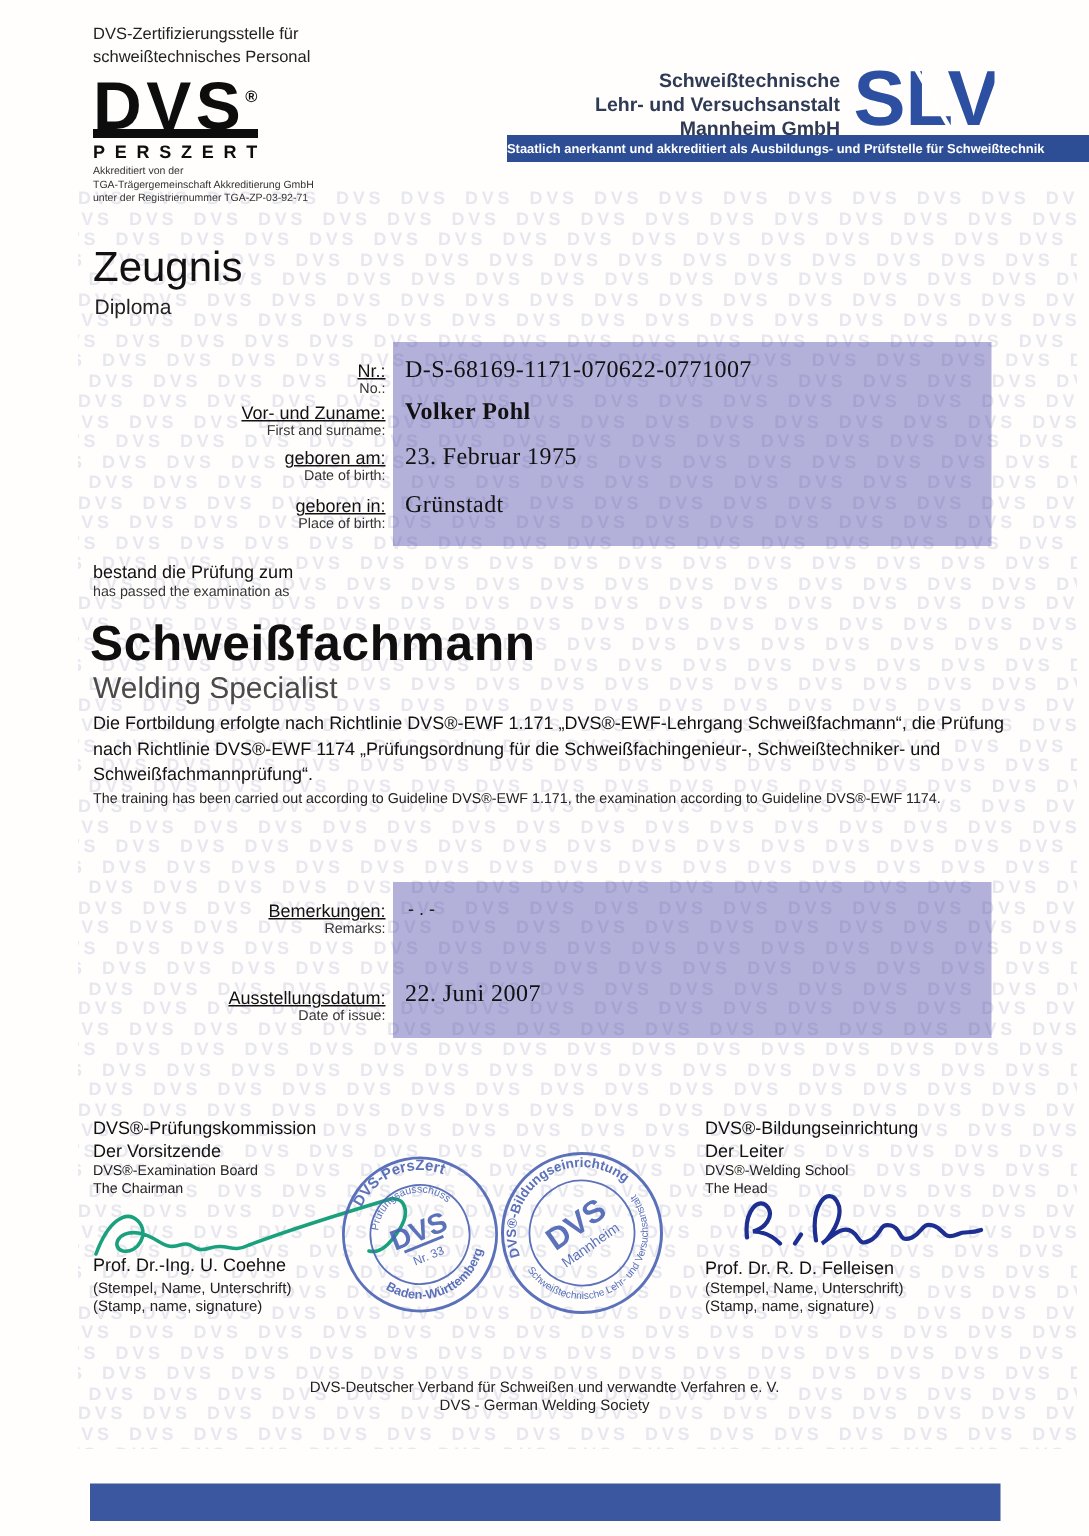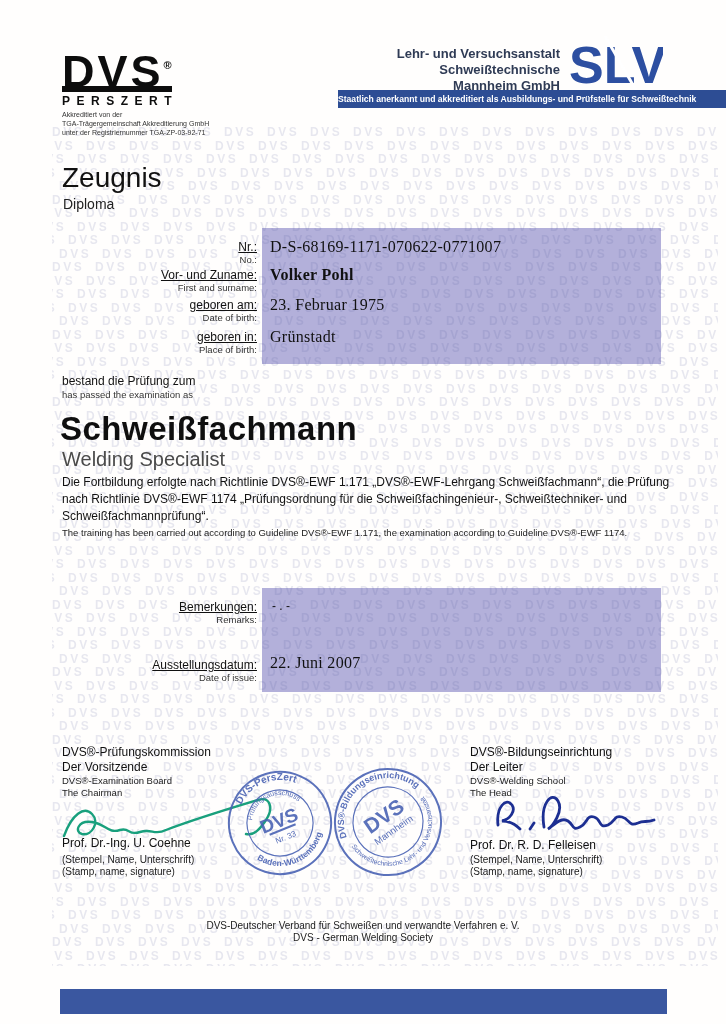--- a/index.html
+++ b/index.html
@@ -122,34 +122,38 @@
       <div class="wm-row" style="margin-left: 0px;">DVS DVS DVS DVS DVS DVS DVS DVS DVS DVS DVS DVS DVS DVS DVS DVS DVS DVS DVS DVS DVS DVS DVS DVS DVS DVS DVS DVS DVS DVS DVS DVS DVS DVS DVS DVS DVS DVS DVS DVS DVS DVS DVS DVS DVS DVS DVS DVS DVS DVS DVS DVS DVS DVS DVS DVS DVS DVS DVS DVS </div>
       <div class="wm-row" style="margin-left: -9px;">DVS DVS DVS DVS DVS DVS DVS DVS DVS DVS DVS DVS DVS DVS DVS DVS DVS DVS DVS DVS DVS DVS DVS DVS DVS DVS DVS DVS DVS DVS DVS DVS DVS DVS DVS DVS DVS DVS DVS DVS DVS DVS DVS DVS DVS DVS DVS DVS DVS DVS DVS DVS DVS DVS DVS DVS DVS DVS DVS DVS </div>
       <div class="wm-row" style="margin-left: -18px;">DVS DVS DVS DVS DVS DVS DVS DVS DVS DVS DVS DVS DVS DVS DVS DVS DVS DVS DVS DVS DVS DVS DVS DVS DVS DVS DVS DVS DVS DVS DVS DVS DVS DVS DVS DVS DVS DVS DVS DVS DVS DVS DVS DVS DVS DVS DVS DVS DVS DVS DVS DVS DVS DVS DVS DVS DVS DVS DVS DVS </div>
       <div class="wm-row" style="margin-left: -27px;">DVS DVS DVS DVS DVS DVS DVS DVS DVS DVS DVS DVS DVS DVS DVS DVS DVS DVS DVS DVS DVS DVS DVS DVS DVS DVS DVS DVS DVS DVS DVS DVS DVS DVS DVS DVS DVS DVS DVS DVS DVS DVS DVS DVS DVS DVS DVS DVS DVS DVS DVS DVS DVS DVS DVS DVS DVS DVS DVS DVS </div>
       <div class="wm-row" style="margin-left: -36px;">DVS DVS DVS DVS DVS DVS DVS DVS DVS DVS DVS DVS DVS DVS DVS DVS DVS DVS DVS DVS DVS DVS DVS DVS DVS DVS DVS DVS DVS DVS DVS DVS DVS DVS DVS DVS DVS DVS DVS DVS DVS DVS DVS DVS DVS DVS DVS DVS DVS DVS DVS DVS DVS DVS DVS DVS DVS DVS DVS DVS </div>
       <div class="wm-row" style="margin-left: 0px;">DVS DVS DVS DVS DVS DVS DVS DVS DVS DVS DVS DVS DVS DVS DVS DVS DVS DVS DVS DVS DVS DVS DVS DVS DVS DVS DVS DVS DVS DVS DVS DVS DVS DVS DVS DVS DVS DVS DVS DVS DVS DVS DVS DVS DVS DVS DVS DVS DVS DVS DVS DVS DVS DVS DVS DVS DVS DVS DVS DVS </div>
       <div class="wm-row" style="margin-left: -9px;">DVS DVS DVS DVS DVS DVS DVS DVS DVS DVS DVS DVS DVS DVS DVS DVS DVS DVS DVS DVS DVS DVS DVS DVS DVS DVS DVS DVS DVS DVS DVS DVS DVS DVS DVS DVS DVS DVS DVS DVS DVS DVS DVS DVS DVS DVS DVS DVS DVS DVS DVS DVS DVS DVS DVS DVS DVS DVS DVS DVS </div>
       <div class="wm-row" style="margin-left: -18px;">DVS DVS DVS DVS DVS DVS DVS DVS DVS DVS DVS DVS DVS DVS DVS DVS DVS DVS DVS DVS DVS DVS DVS DVS DVS DVS DVS DVS DVS DVS DVS DVS DVS DVS DVS DVS DVS DVS DVS DVS DVS DVS DVS DVS DVS DVS DVS DVS DVS DVS DVS DVS DVS DVS DVS DVS DVS DVS DVS DVS </div>
     </div>
 
+  <div class="ly dept" style="left:62px;top:16px;">
+    <div>DVS-Zertifizierungsstelle für</div>
+    <div>schweißtechnisches Personal</div>
+  </div>
   <div class="ly dvs-logo" style="left:62px;top:44px;">
     <span>DVS</span><sup>®</sup>
   </div>
   <div class="ly dvs-bar" style="left:62px;top:86px;"></div>
   <div class="ly perszert" style="left:62px;top:94px;">PERSZERT</div>
   <div class="ly accr" style="left:62px;top:110px;">
     <div>Akkreditiert von der</div>
     <div>TGA-Trägergemeinschaft Akkreditierung GmbH</div>
     <div>unter der Registriernummer TGA-ZP-03-92-71</div>
   </div>
 
   <div class="ly org" style="left:340px;top:46px;">
+    <div>Schweißtechnische</div>
     <div>Lehr- und Versuchsanstalt</div>
-    <div>Schweißtechnische</div>
     <div>Mannheim GmbH</div>
   </div>
   <svg class="ly" style="left:567px;top:36px;" width="96" height="56" viewBox="0 0 96 56">
     <text x="2" y="47" font-size="52" font-weight="bold" fill="#2d4fa1">SLV</text>
     <line x1="38" y1="0" x2="70" y2="56" stroke="#ffffff" stroke-width="3"></line>
   </svg>
   <div class="ly banner" style="left:338px;top:90px;">Staatlich anerkannt und akkreditiert als Ausbildungs- und Prüfstelle für Schweißtechnik</div>
 
   <div class="ly zeugnis" style="left:62px;top:162px;">Zeugnis</div>
   <div class="ly diploma" style="left:63px;top:196px;">Diploma</div>

